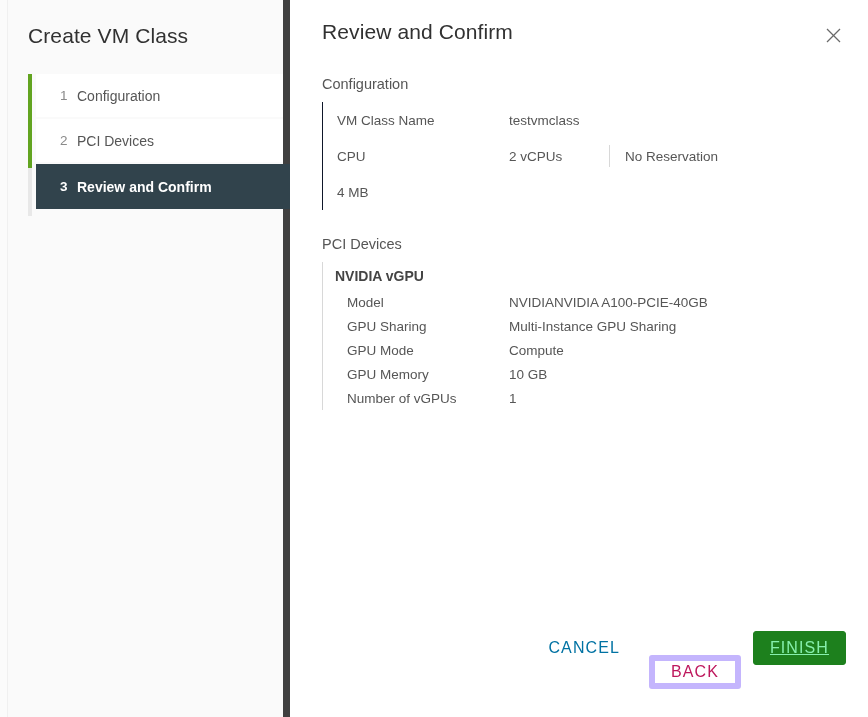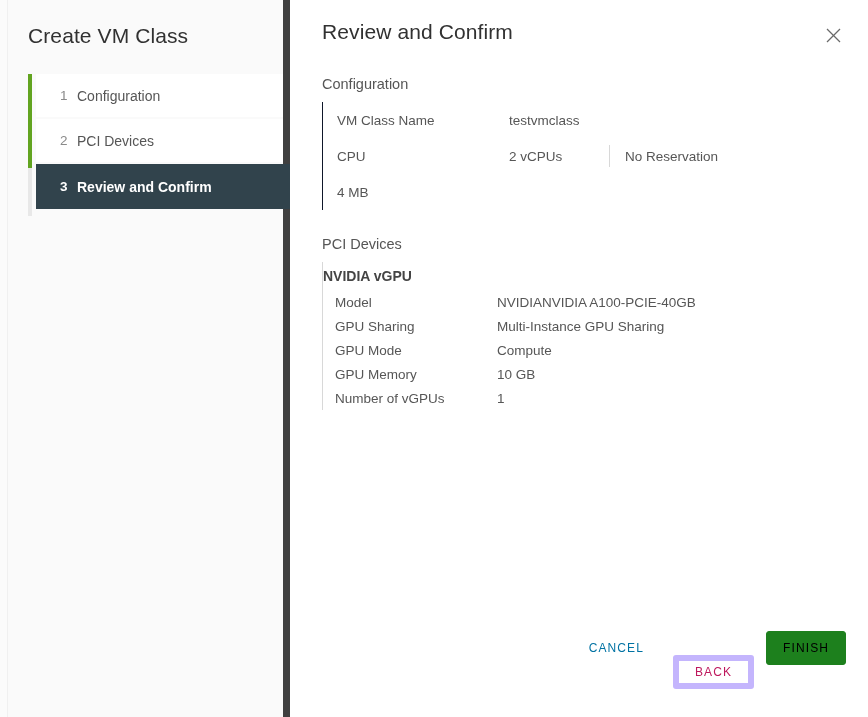--- a/index.html
+++ b/index.html
@@ -135,20 +135,21 @@
     padding-left: 15px;
     border-left: 1px solid #d8d8d8;
     height: 22px;
     display: flex; align-items: center;
   }
   .kv-extra.blank { border-left: none; }
 
   .pci-section { margin-top: 26px; }
   .device-group {
     border-left: 1px solid #d8d8d8;
+    padding-left: 12px;
     margin-top: 8px;
   }
   .device-name {
     font-size: 14px;
     color: #444444;
     font-weight: 600;
     height: 28px;
     display: flex; align-items: center;
   }
   .device-rows { padding-left: 12px; }
@@ -159,42 +160,43 @@
   
   .footer {
     position: absolute;
     right: 22px; bottom: 28px;
     display: flex;
     align-items: center;
     gap: 12px;
   }
   .btn {
     font-family: "Liberation Sans", sans-serif;
-    font-size: 12px;
+    font-size: 16px;
     letter-spacing: 1.1px;
     height: 34px;
     padding: 0 16px;
     cursor: pointer;
     border-radius: 3px;
     display: flex; align-items: center; justify-content: center;
     background: transparent;
     border: 1px solid transparent;
   }
   .btn-link { color: #0072a3; }
   .btn-outline {
     color: #be185d;
     border: 6px solid #c4b5fd;
     min-width: 70px;
     margin-top: 48px;
   }
   .btn-primary {
     background: #1d801d;
     border: 1px solid #1d801d;
-    color: #000000;
+    color: #86efac;
     min-width: 70px;
+    text-decoration: underline;
   }
 </style>
 </head>
 <body>
 
 <div id="app">
 
   <div class="bg-sliver"></div>
 
   <div class="modal">

